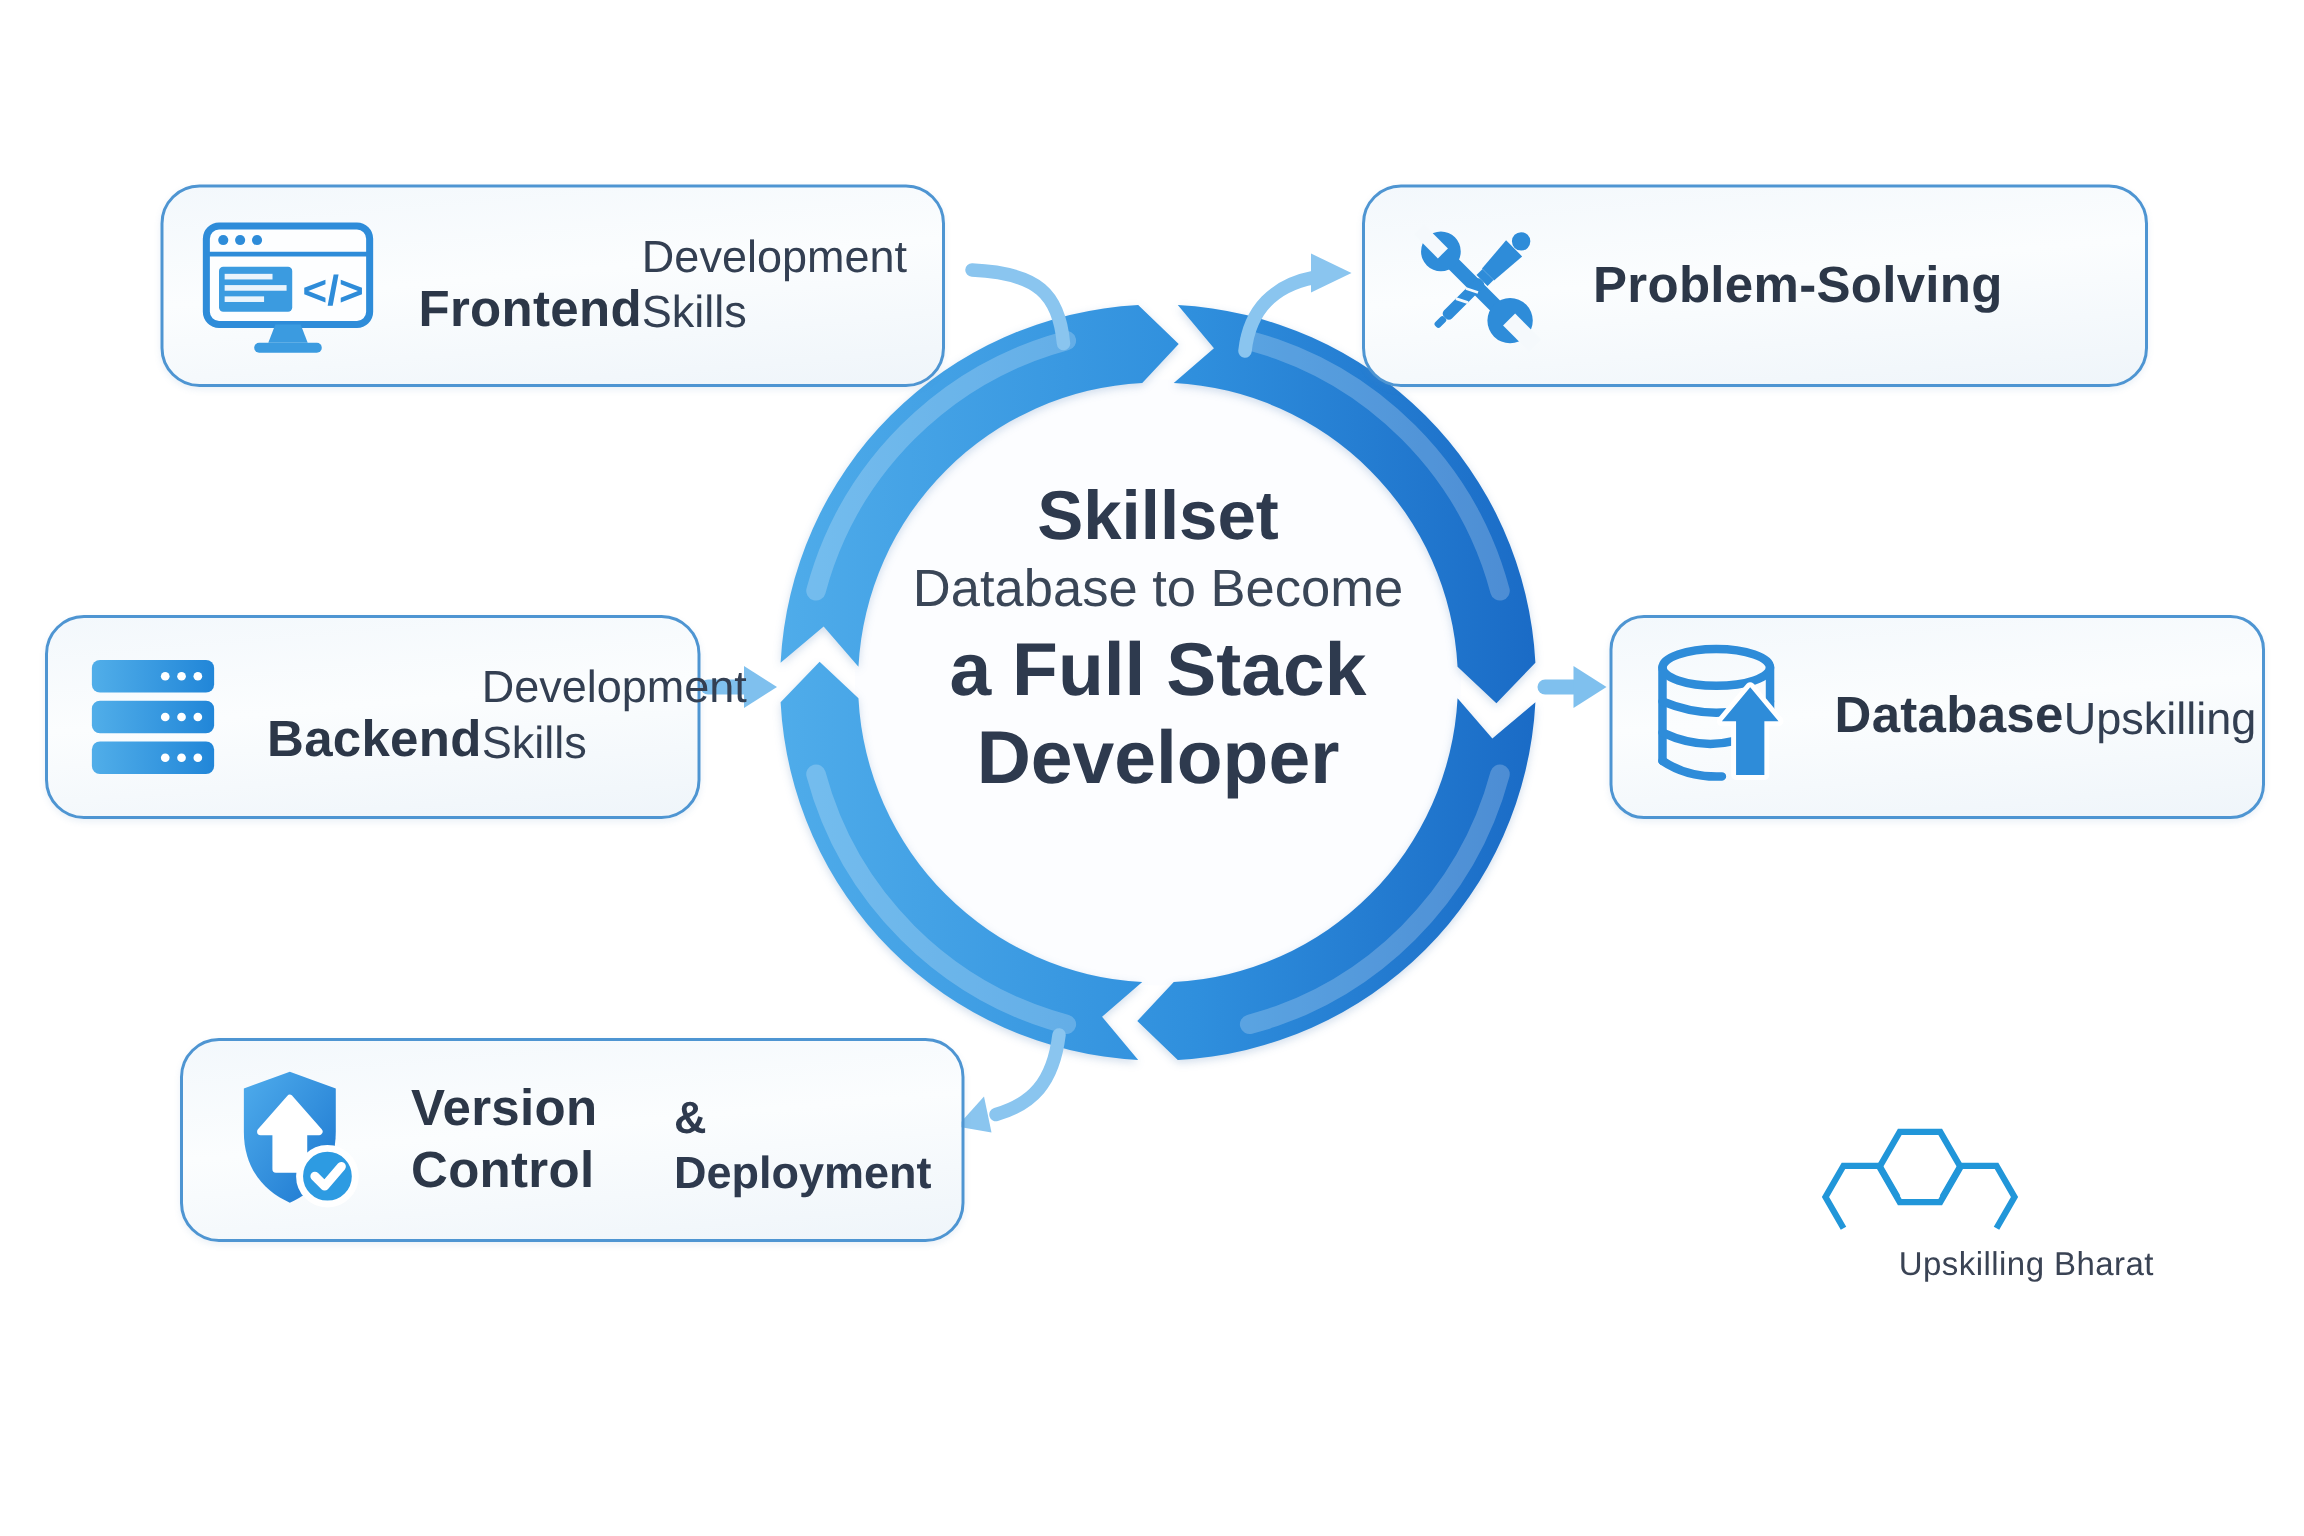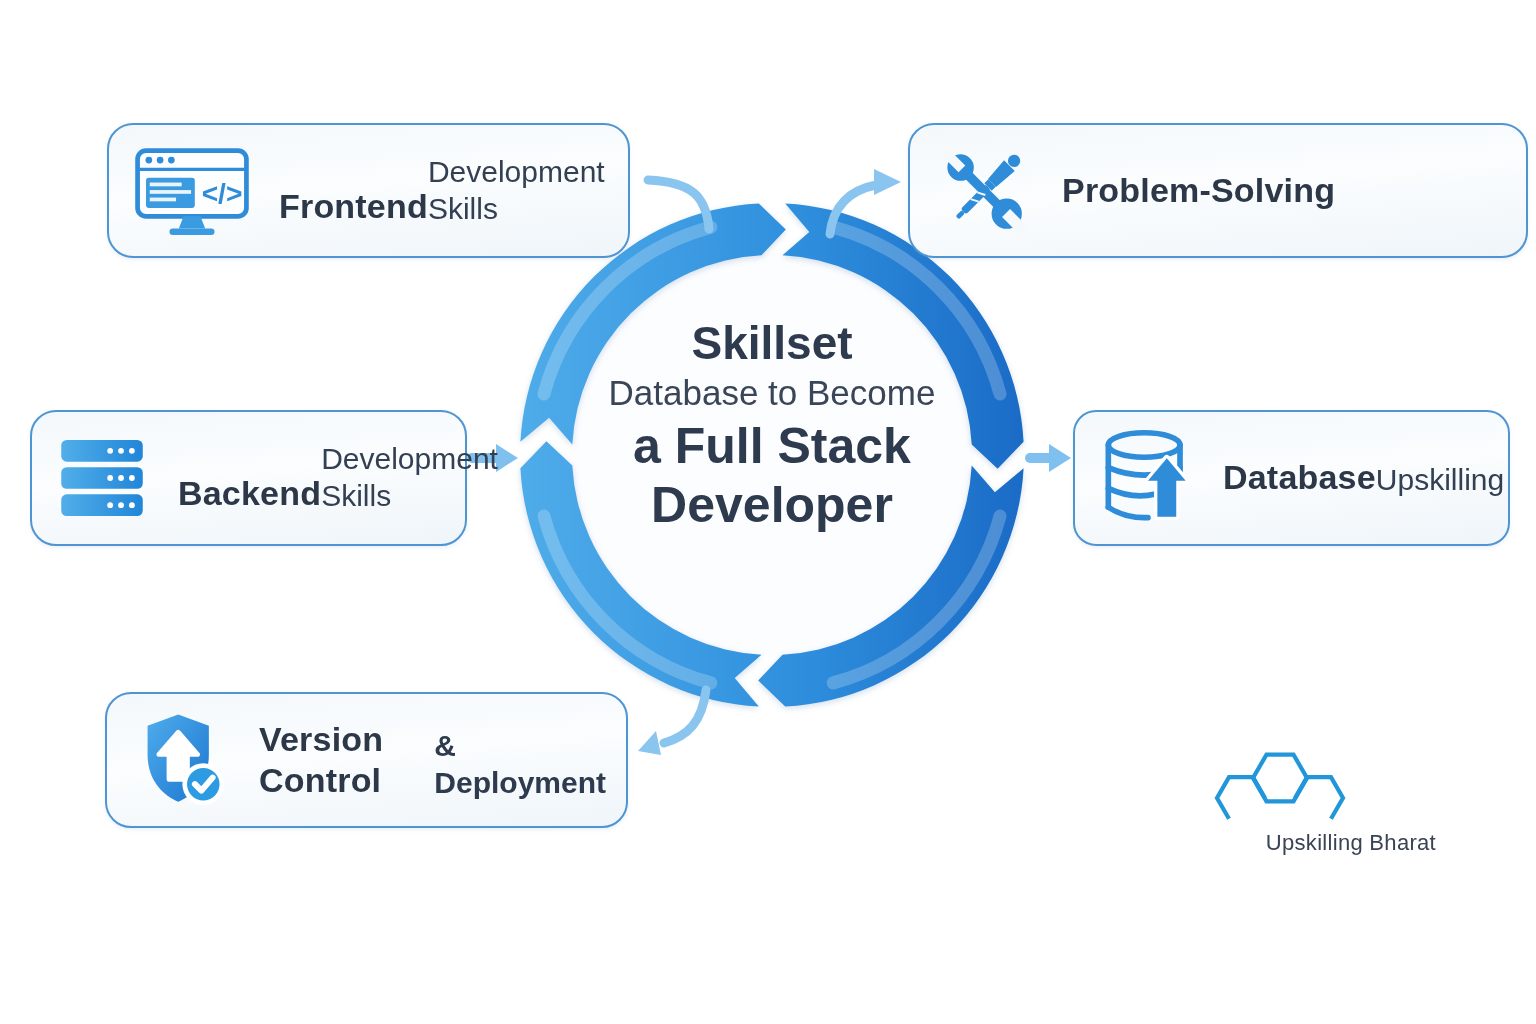--- a/index.html
+++ b/index.html
@@ -15,24 +15,24 @@
     background:linear-gradient(175deg,#F3F8FC 0%,#FBFDFE 45%,#EFF5FA 100%);
     box-shadow:0 2px 4px rgba(90,140,190,0.12);
     padding:0 20px 0 22px;box-sizing:border-box;
   }
   .card .icon-wrap{flex:0 0 auto;display:flex;align-items:center;justify-content:center;}
   .card .txt{display:flex;flex-direction:row;justify-content:center;line-height:1.22;align-items:flex-end;}
   .card .line1{font-size:34px;font-weight:700;color:#2C3748;letter-spacing:0.2px;}
   .card .line2{font-size:30px;font-weight:400;color:#333F52;}
   .card.bold2 .line2{font-weight:600;color:#2E3A4E;}
   #card-frontend {left:107px;top:123px;width:523px;height:135px;}
-  #card-problem  {left:908px;top:123px;width:620px;height:135px;}
+  #card-problem  {left:908px;top:123px;width:524px;height:135px;}
   #card-backend  {left:30px;top:410px;width:437px;height:136px;gap:28px;}
   #card-database {left:1073px;top:410px;width:437px;height:136px;border-radius:23px;}
-  #card-version  {left:105px;top:692px;width:523px;height:136px;}
+  #card-version  {left:120px;top:692px;width:523px;height:136px;}
   
   .center-text{
     position:absolute;left:552px;top:316px;width:440px;text-align:center;
   }
   .center-text .t1{font-size:46px;font-weight:700;line-height:54px;color:#2E3A4E;}
   .center-text .t2{font-size:35px;font-weight:400;line-height:46px;color:#3A4657;}
   .center-text .t3{font-size:50px;font-weight:700;line-height:60px;color:#2E3A4E;}
   .center-text .t4{font-size:50px;font-weight:700;line-height:58px;color:#2E3A4E;}
   
   .logo{position:absolute;left:1160px;top:746px;width:276px;}

